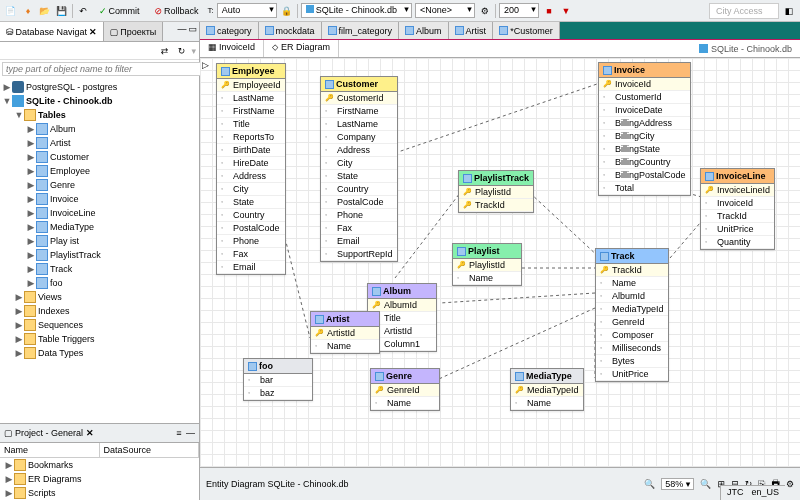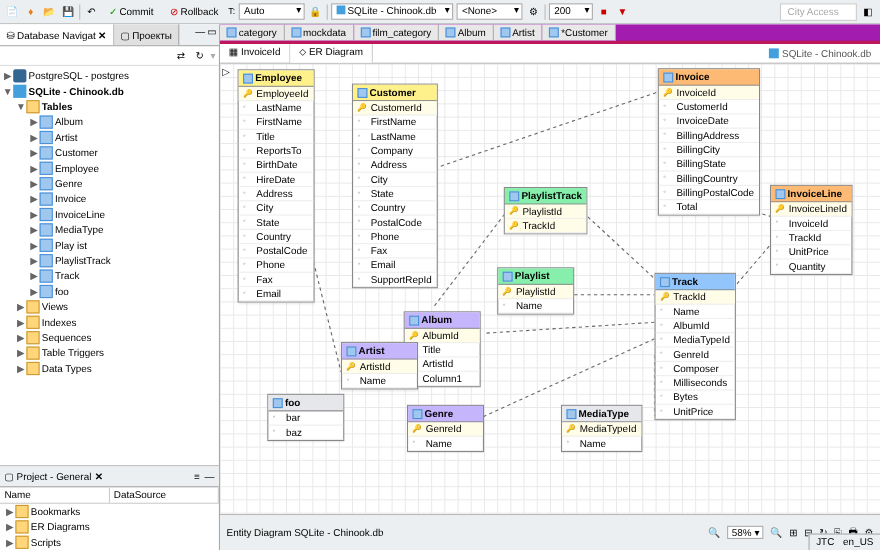--- a/index.html
+++ b/index.html
@@ -20,21 +20,21 @@
 .filter{border:1px solid #ccc;width:100%;padding:1px 3px;color:#aaa;font-style:italic;margin:2px}
 .tree{flex:1;overflow:auto;padding:2px}
 .tn{display:flex;align-items:center;padding:1px 0;cursor:pointer;white-space:nowrap}
 .tn .tw{width:10px;text-align:center;color:#666}
 .tn .ico{width:12px;height:12px;margin-right:2px;display:inline-block}
 .ico-fold{background:#ffd77a;border:1px solid #cc9933}
 .ico-tbl{background:#a0c8ef;border:1px solid #4a90d9}
 .indent1{padding-left:12px}.indent2{padding-left:24px}
 .bold{font-weight:bold}
 .right{flex:1;display:flex;flex-direction:column;background:#fff}
-.ed-tabs{display:flex;background:#a21caf;border-bottom:3px solid #be185d;height:18px;overflow:hidden}
+.ed-tabs{display:flex;background:#0f766e;border-bottom:1px solid #be185d;height:18px;overflow:hidden}
 .ed-tab{padding:2px 6px;border-right:1px solid #aaa;display:flex;align-items:center;gap:2px;cursor:pointer;white-space:nowrap;background:#e8e8e8}
 .ed-tab.active{background:#fff}
 .sub-tabs{display:flex;border-bottom:1px solid #aaa;height:18px;background:#fff}
 .sub-tab{padding:2px 8px;border-right:1px solid #ccc;cursor:pointer}
 .sub-tab.active{background:#fff;font-weight:normal}
 .breadcrumb{margin-left:auto;padding:2px 8px;color:#555;display:flex;align-items:center;gap:3px}
 .canvas{flex:1;position:relative;background:#fff;background-image:linear-gradient(#e8e8e8 1px,transparent 1px),linear-gradient(90deg,#e8e8e8 1px,transparent 1px);background-size:12px 12px;overflow:hidden}
 .entity{position:absolute;background:#fff;border:1px solid #888;min-width:70px;box-shadow:0 1px 2px rgba(0,0,0,0.1)}
 .entity-hdr{padding:2px 4px;font-weight:bold;border-bottom:1px solid #888;display:flex;align-items:center;gap:2px}
 .entity-row{padding:1px 4px;border-bottom:1px solid #eee;display:flex;align-items:center;gap:2px}
@@ -43,21 +43,21 @@
 .e-yellow .entity-hdr{background:#fef08a}
 .e-orange .entity-hdr{background:#fdba74}
 .e-green .entity-hdr{background:#86efac}
 .e-blue .entity-hdr{background:#93c5fd}
 .e-purple .entity-hdr{background:#c4b5fd}
 .e-gray .entity-hdr{background:#e5e7eb}
 svg.lines{position:absolute;inset:0;width:100%;height:100%;pointer-events:none}
 .status{height:18px;border-top:1px solid #aaa;display:flex;align-items:center;padding:16px 6px;gap:6px;background:#eceff1}
 .status .sr{margin-left:auto;display:flex;gap:6px;align-items:center}
 .zoom{border:1px solid #aaa;background:#fff;padding:0 3px}
-.locale{position:absolute;bottom:0;right:0;height:15px;border-top:1px solid #aaa;border-left:1px solid #aaa;padding:1px 6px;background:#eceff1;display:flex;gap:8px}
+.locale{position:absolute;bottom:0;right:15px;height:15px;border-top:1px solid #aaa;border-left:1px solid #aaa;padding:1px 6px;background:#eceff1;display:flex;gap:8px}
 .proj-panel{border-top:1px solid #aaa}
 .proj-hdr{display:flex;background:#eceff1;border-bottom:1px solid #aaa;padding:2px 4px;align-items:center}
 .proj-cols{display:flex;border-bottom:1px solid #ccc}
 .proj-col{flex:1;padding:2px 4px;border-right:1px solid #ccc}
 .ico-pg{background:#336791;width:10px;height:10px;border-radius:2px;display:inline-block}
 .ico-sq{background:#44a0dd;width:10px;height:10px;display:inline-block}
 </style>
 </head>
 <body>
 
@@ -107,20 +107,21 @@
           <span>—</span>
           <span>▭</span>
         </div>
     </div>
     <div class="mini-toolbar">
       <span style="flex:1"></span>
       <span class="tb-ico">⇄</span>
       <span class="tb-ico">↻</span>
       <span style="color:#aaa">▾</span>
     </div>
+    <input class="filter" placeholder="type part of object name to filter" style="">
     <div class="tree" id="tree">
         <div class="tn indent0">
           <span class="tw">▶</span>
           <span class="ico ico-pg"></span>
           <span>PostgreSQL - postgres</span>
         </div>
         <div class="tn indent0">
           <span class="tw">▼</span>
           <span class="ico ico-sq"></span>
           <span class="bold">SQLite - Chinook.db</span>

